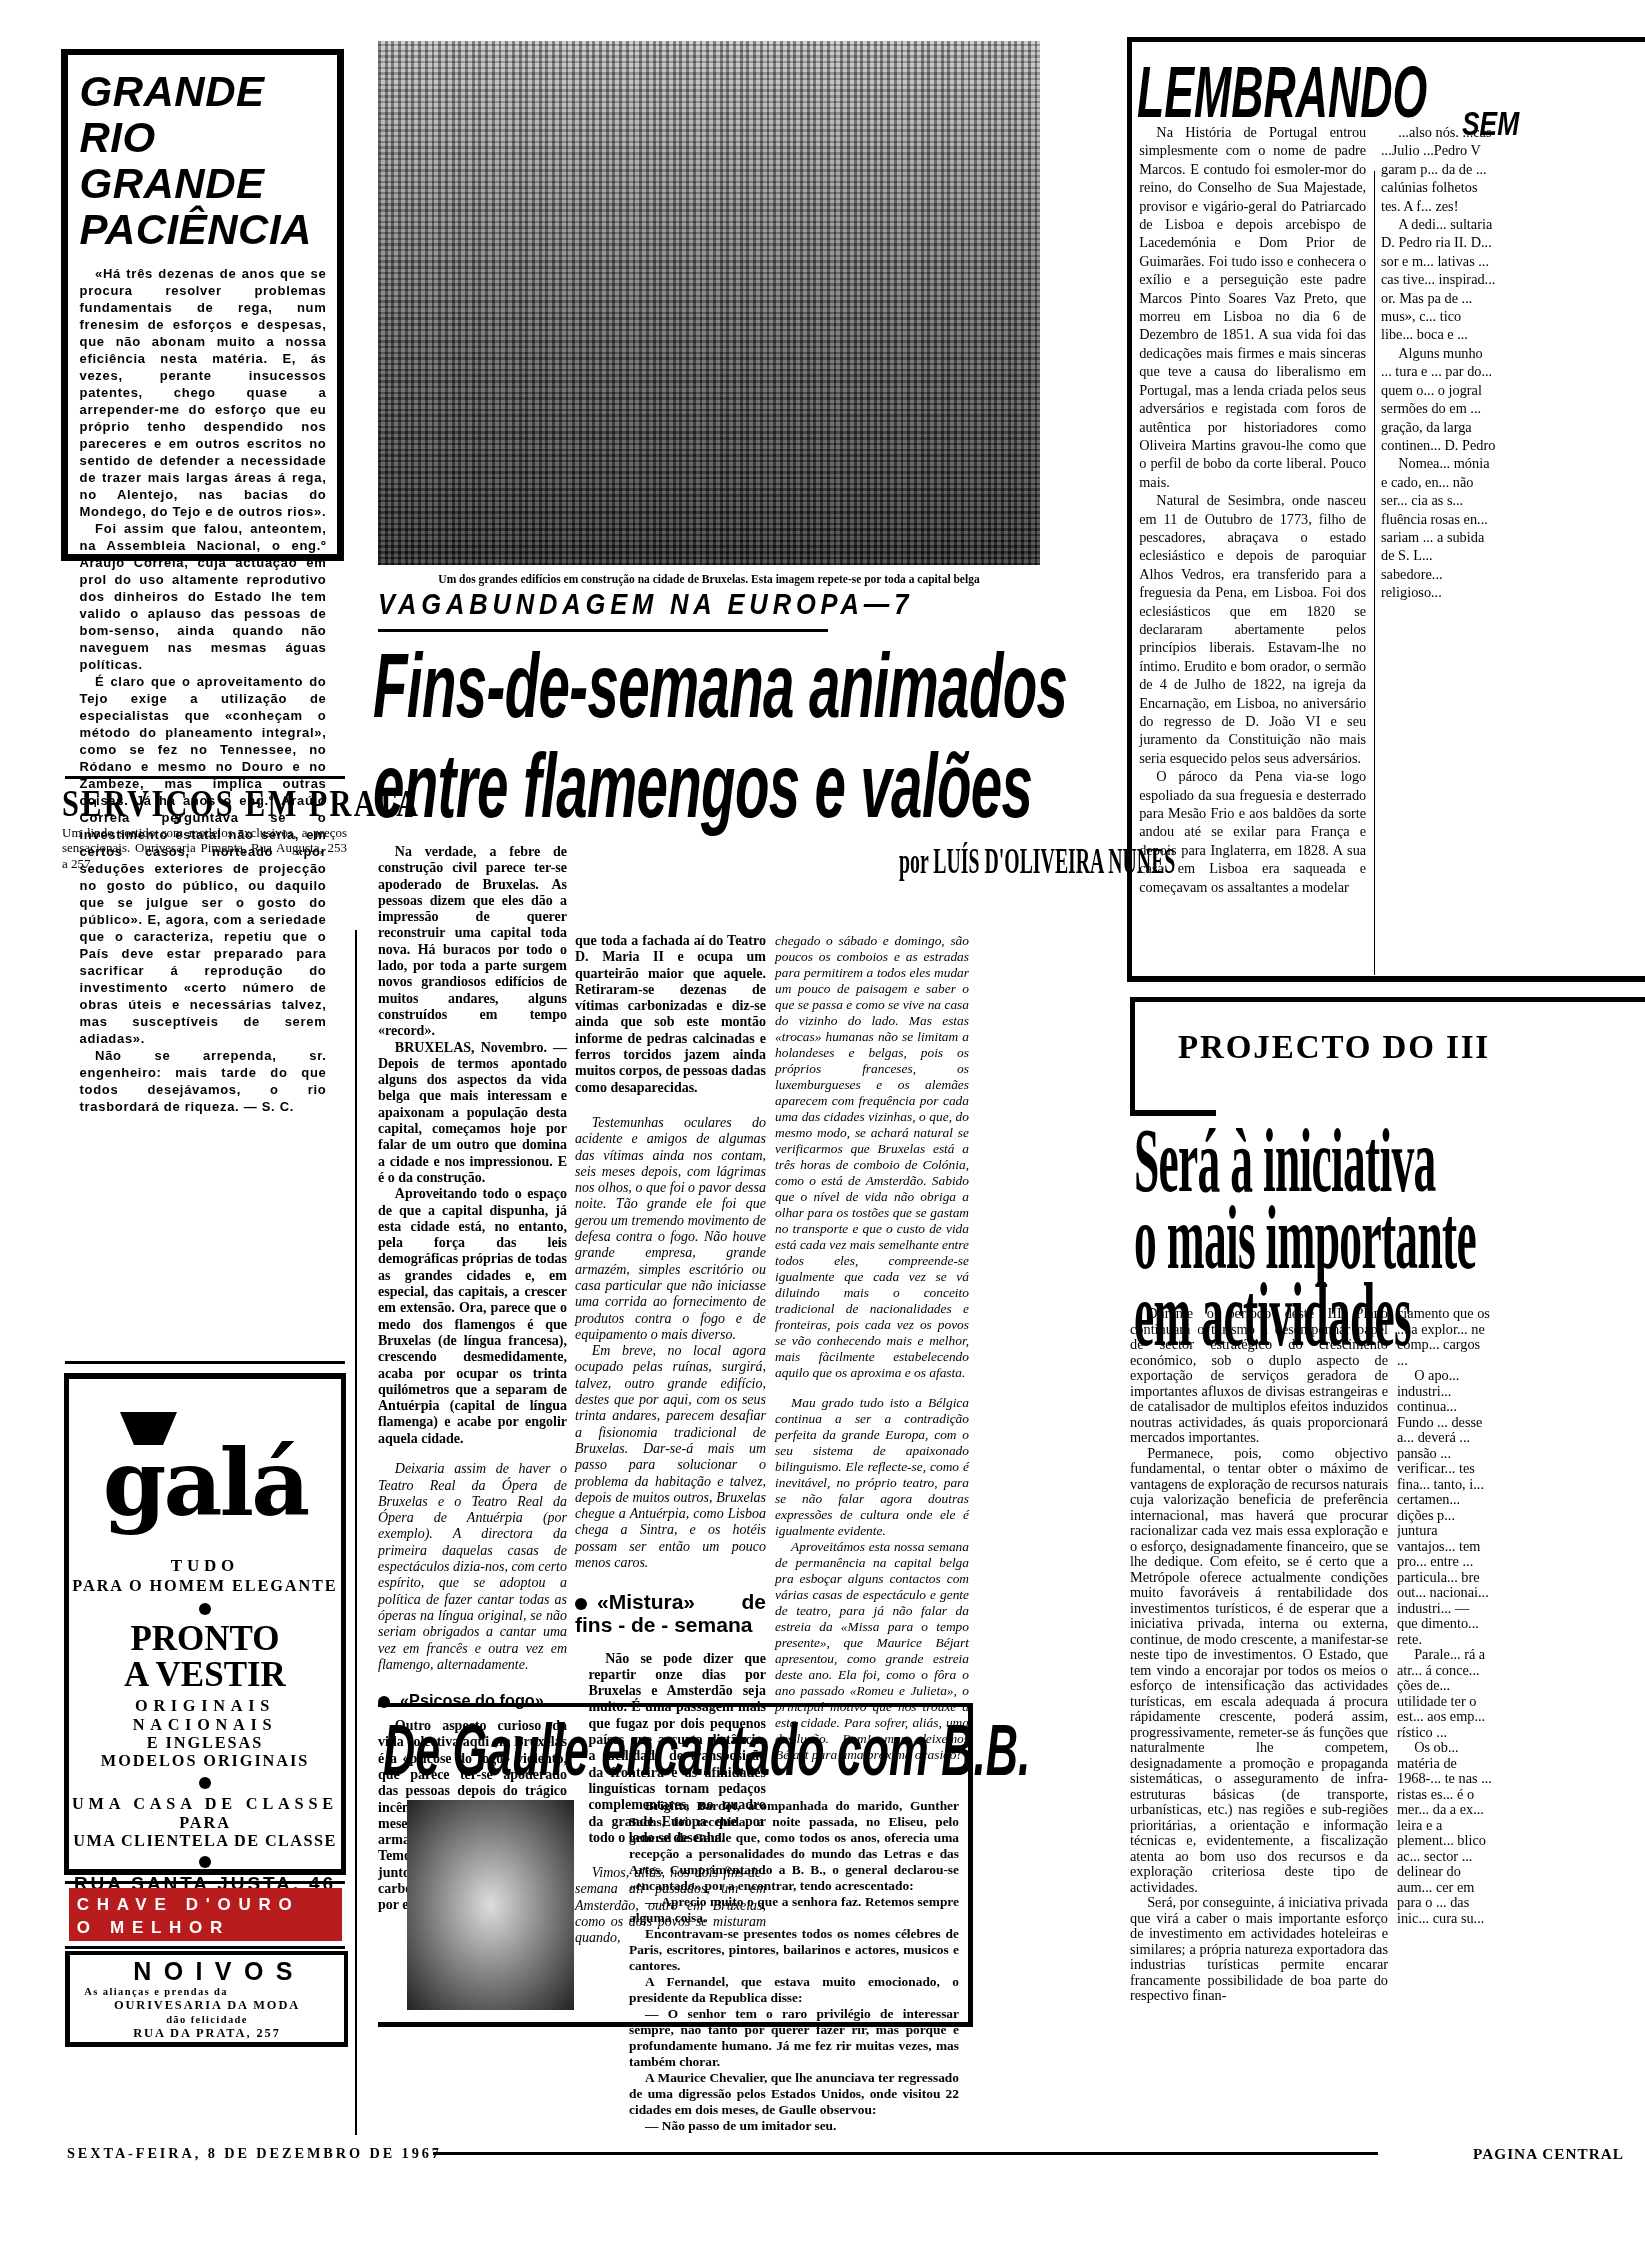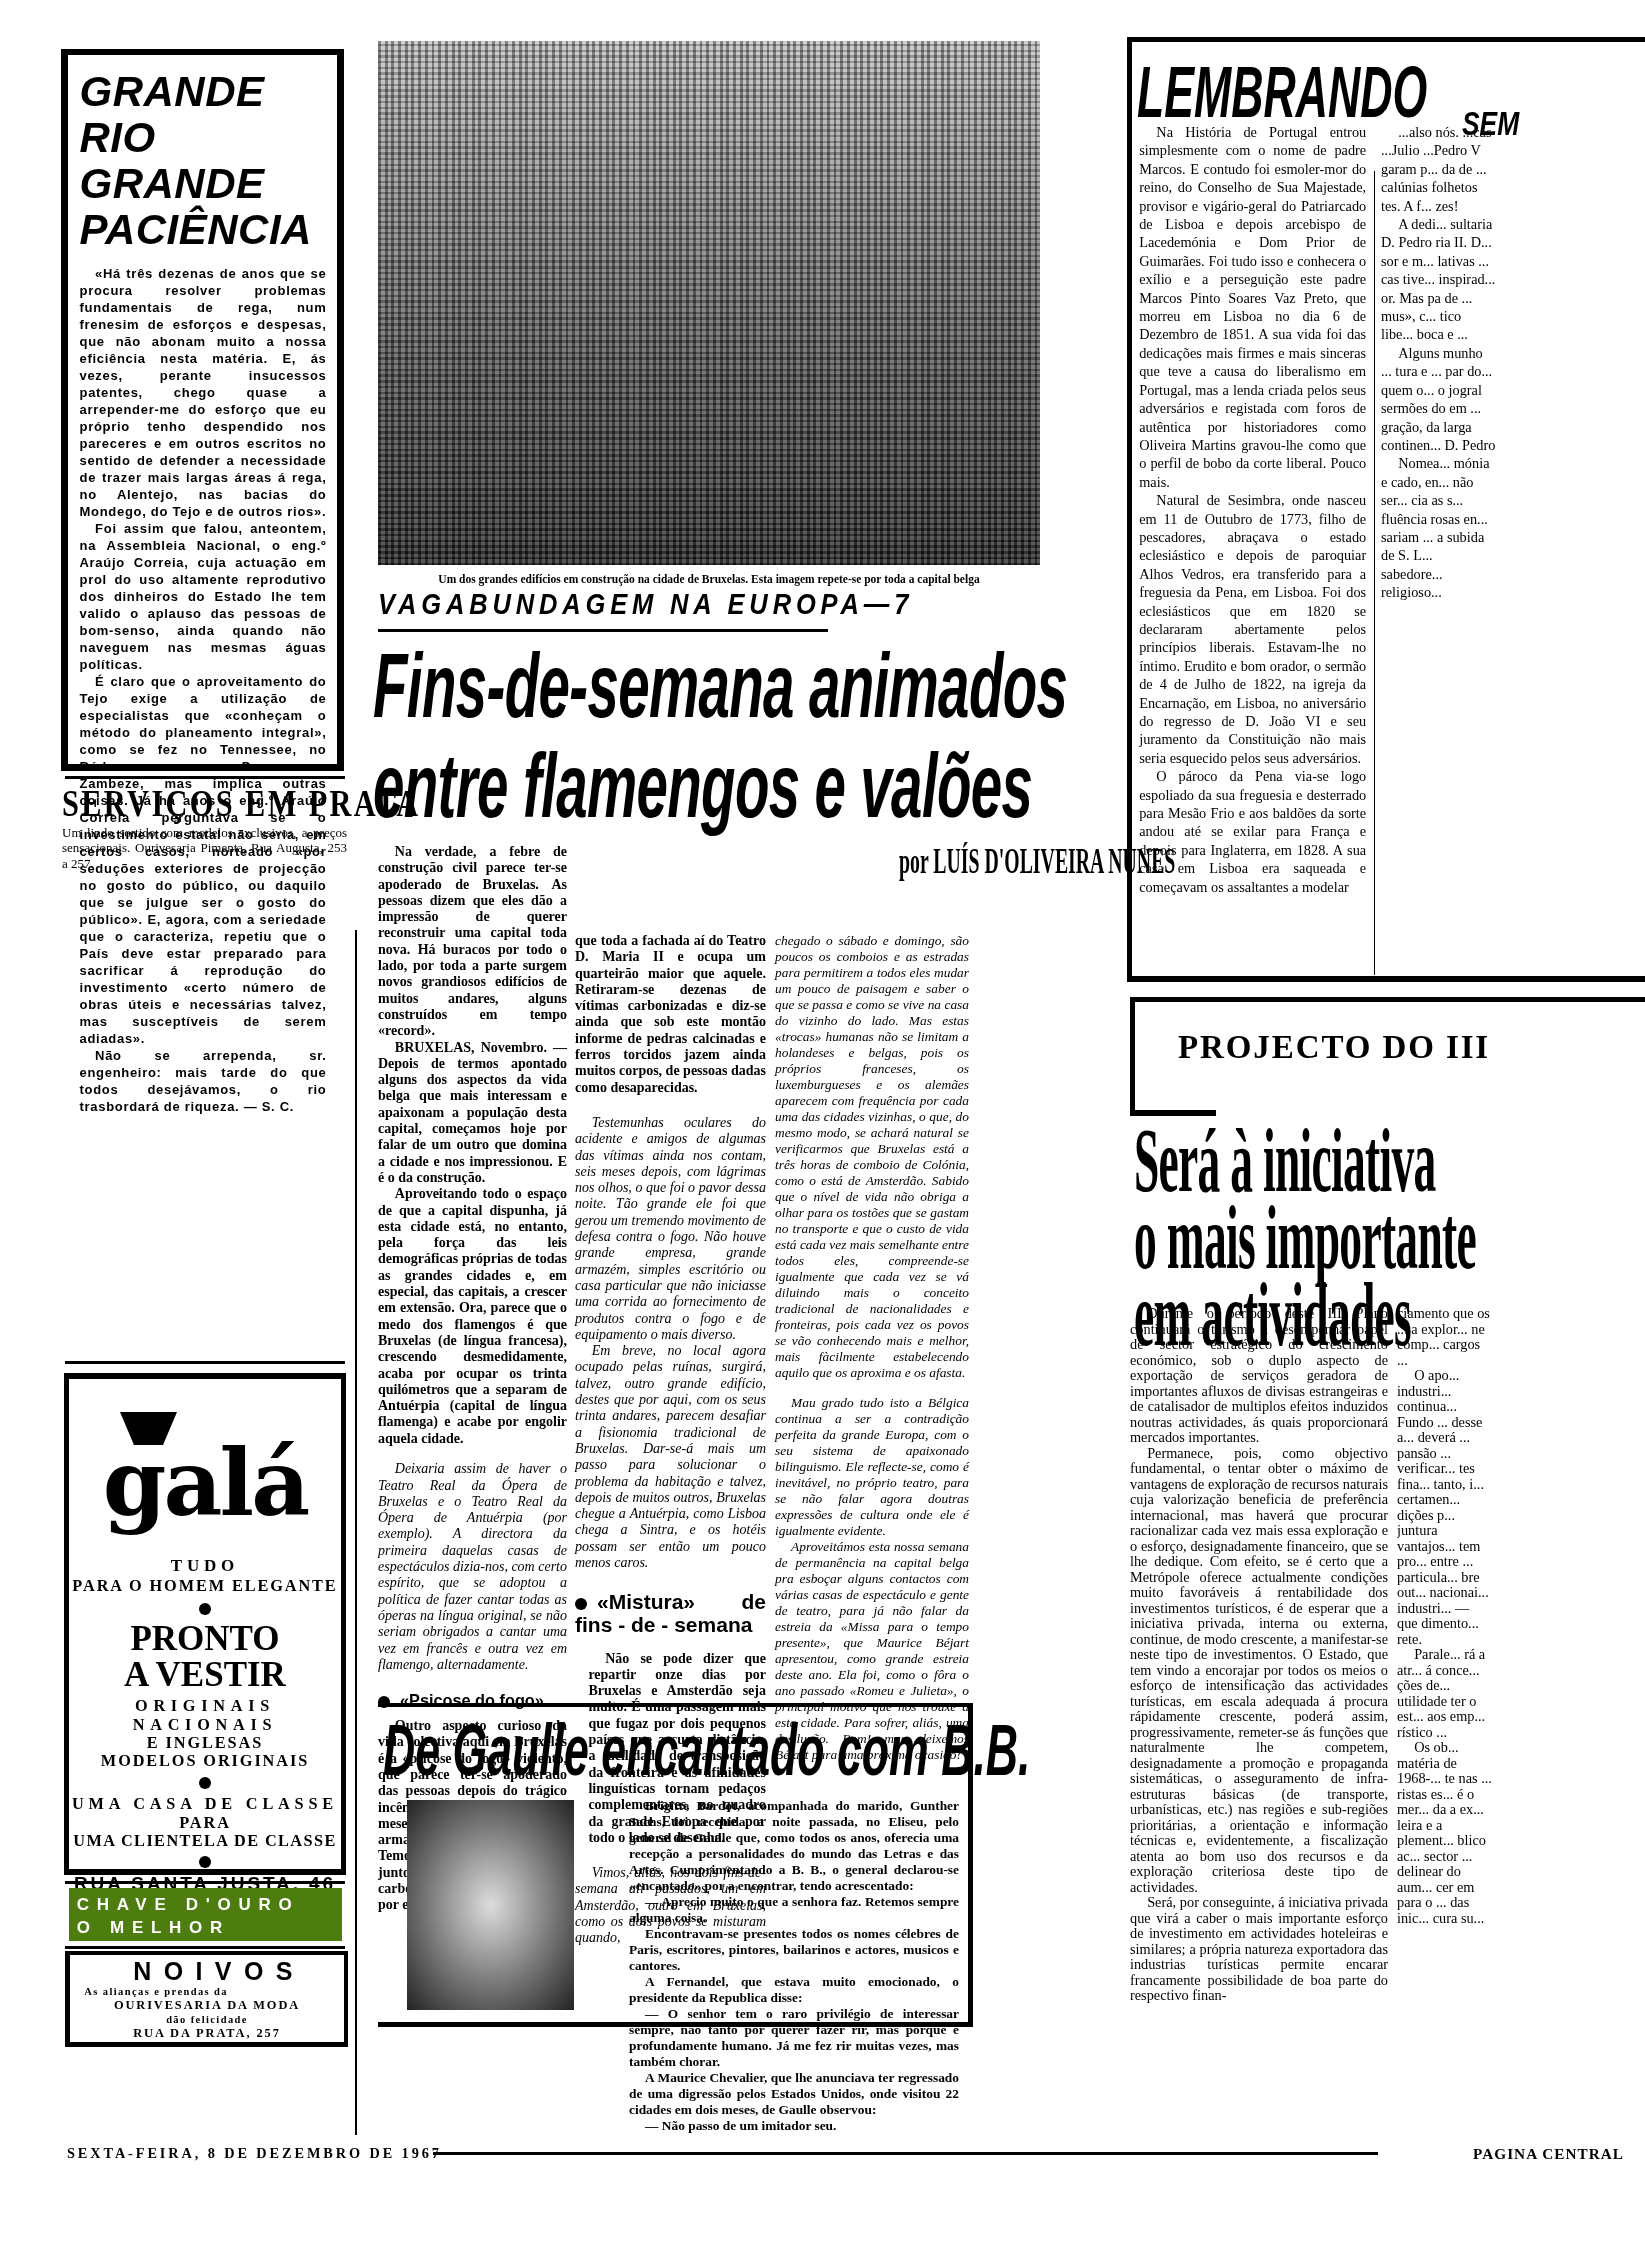--- a/index.html
+++ b/index.html
@@ -16,21 +16,21 @@
   .rule { background:#000; position:absolute; }
   .photo { background:
       repeating-linear-gradient(90deg, rgba(0,0,0,.35) 0 2.9px, rgba(255,255,255,.1) 2.9px 6.7px),
       repeating-linear-gradient(0deg, rgba(0,0,0,.25) 0 2.4px, rgba(255,255,255,.15) 2.4px 5.7px),
       linear-gradient(180deg,#bfbfbf 0%,#8a8a8a 30%,#555 60%,#222 100%); }
   .dot { display:inline-block; width:16.3px; height:16.3px; border-radius:50%; background:#000; vertical-align:middle; margin-right:14.3px; }
 </style>
 </head>
 <body>
 
-<div class="abs box" style="left:61px; top:49px; width:283px; height:722px; border-width:6.7px 7.7px 7.7px 7.7px; padding:14.3px 10.5px 4.8px 11.5px;">
+<div class="abs box" style="left:61px; top:49px; width:283px; height:512px; border-width:6.7px 7.7px 7.7px 7.7px; padding:14.3px 10.5px 4.8px 11.5px;">
   <div class="sansb" style="font-style:italic; font-size:42px; line-height:46px; letter-spacing:0.5px;">
     <div>GRANDE RIO</div>
     <div>GRANDE</div>
     <div>PACIÊNCIA</div>
   </div>
   <div class="col just sansb" style="font-size:13px; line-height:17px; margin-top:11.5px; letter-spacing:0.7px;">
     <p>«Há três dezenas de anos que se procura resolver problemas fundamentais de rega, num frenesim de esforços e despesas, que não abonam muito a nossa eficiência nesta matéria. E, ás vezes, perante insucessos patentes, chego quase a arrepender-me do esforço que eu próprio tenho despendido nos pareceres e em outros escritos no sentido de defender a necessidade de trazer mais largas áreas á rega, no Alentejo, nas bacias do Mondego, do Tejo e de outros rios».</p>
     <p>Foi assim que falou, anteontem, na Assembleia Nacional, o eng.º Araújo Correia, cuja actuação em prol do uso altamente reprodutivo dos dinheiros do Estado lhe tem valido o aplauso das pessoas de bom-senso, ainda quando não naveguem nas mesmas águas políticas.</p>
     <p>É claro que o aproveitamento do Tejo exige a utilização de especialistas que «conheçam o método do planeamento integral», como se fez no Tennessee, no Ródano e mesmo no Douro e no Zambeze, mas implica outras coisas. Já há anos o eng.º Araújo Correia perguntava se o investimento estatal não seria, em certos casos, norteado «por seduções exteriores de projecção no gosto do público, ou daquilo que se julgue ser o gosto do público». E, agora, com a seriedade que o caracteriza, repetiu que o País deve estar preparado para sacrificar á reprodução do investimento «certo número de obras úteis e necessárias talvez, mas susceptíveis de serem adiadas».</p>
     <p>Não se arrependa, sr. engenheiro: mais tarde do que todos desejávamos, o rio trasbordará de riqueza. — S. C.</p>
@@ -57,21 +57,21 @@
   <div class="serb" style="font-size:16.3px; line-height:18px; letter-spacing:1.9px;">MODELOS ORIGINAIS</div>
   <div class="dot" style="margin:6.7px 0 0; width:12.4px; height:12.4px;"></div>
   <div class="serb" style="font-size:16.3px; line-height:20px; letter-spacing:4.8px; margin-top:4.8px;">UMA CASA DE CLASSE</div>
   <div class="serb" style="font-size:16.3px; line-height:17px; letter-spacing:1.9px;">PARA</div>
   <div class="serb" style="font-size:16.3px; line-height:19px; letter-spacing:1.4px;">UMA CLIENTELA DE CLASSE</div>
   <div class="dot" style="margin:5.7px 0 0; width:12.4px; height:12.4px;"></div>
   <div class="sansb" style="font-size:19px; line-height:26px; letter-spacing:2.9px; margin-top:2.9px;">RUA SANTA JUSTA, 46</div>
 </div>
 
 <div class="rule" style="left:65px; top:1881px; width:280px; height:2.9px;"></div>
-<div class="abs sansb" style="left:69px; top:1888px; width:273px; height:53px; background:#4d7c0f; color:#fff; letter-spacing:7.7px; font-size:17px; line-height:23px; padding:4.8px 0 0 7.7px; box-sizing:border-box;">
+<div class="abs sansb" style="left:69px; top:1888px; width:273px; height:53px; background:#b91c1c; color:#fff; letter-spacing:7.7px; font-size:17px; line-height:23px; padding:4.8px 0 0 7.7px; box-sizing:border-box;">
   <div>CHAVE D'OURO</div>
   <div>O MELHOR CAFÉ...</div>
 </div>
 <div class="rule" style="left:65px; top:1946px; width:280px; height:2.9px;"></div>
 <div class="abs box" style="left:65px; top:1951px; width:283px; height:96px; border-width:4.8px 4.8px 5.7px 5.7px; text-align:center;">
   <div class="sansb" style="font-size:25px; line-height:29px; letter-spacing:12.4px; margin-top:1.9px;padding-left:24px;">NOIVOS</div>
   <div class="serb" style="font-size:10.5px; line-height:12.4px; letter-spacing:1.4px; text-align:left; padding-left:14.3px;">As alianças e prendas da</div>
   <div class="serb" style="font-size:12.4px; line-height:15.3px; letter-spacing:1.9px;">OURIVESARIA DA MODA</div>
   <div class="serb" style="font-size:10.5px; line-height:12.4px; letter-spacing:1.4px;">dão felicidade</div>
   <div class="serb" style="font-size:12.4px; line-height:14.3px; letter-spacing:1.9px;">RUA DA PRATA, 257</div>

